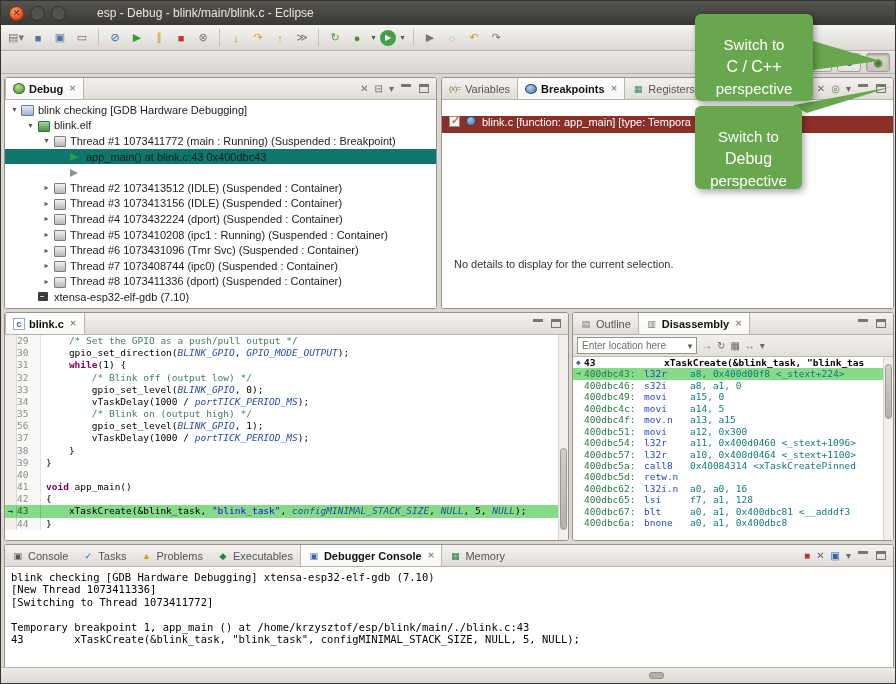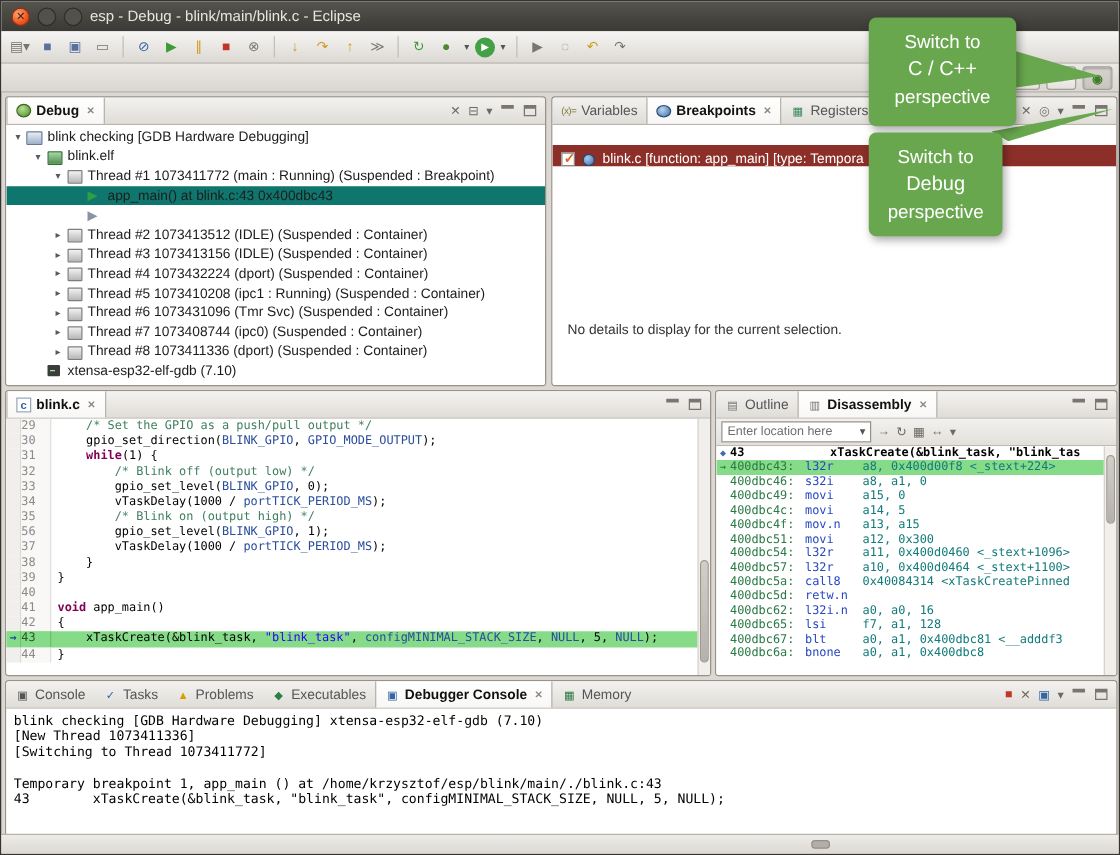--- a/index.html
+++ b/index.html
@@ -5,21 +5,21 @@
   *{margin:0;padding:0;box-sizing:border-box}
   body{font-family:"Liberation Sans",sans-serif;background:#ffffff}
   .window{position:relative;width:896px;height:684px;background:#dbd7d2;overflow:hidden;border:1px solid #35332f}
 
   
   .titlebar{position:absolute;left:0;top:0;right:0;height:24px;background:linear-gradient(#56544e,#3b3935);display:flex;align-items:center;padding:0 8px;color:#e9e5dd;font-size:12px}
   .wbtn{width:15px;height:15px;border-radius:50%;margin-right:6px;position:relative;flex:none}
   .wbtn.close{background:radial-gradient(circle at 35% 32%,#f9a873,#e95420 62%,#b33a0d);border:1px solid #8e3110}
   .wbtn.close::after{content:"✕";position:absolute;left:0;right:0;top:0;bottom:0;font-size:9px;line-height:13px;text-align:center;color:#5a1d05}
   .wbtn.dim{background:#53514b;border:1px solid #302e2a}
-  .title{margin-left:0;white-space:nowrap}
+  .title{margin-left:25px;white-space:nowrap}
 
   
   .maintoolbar{position:absolute;left:0;top:24px;right:0;height:26px;background:linear-gradient(#f6f5f3,#dcd9d4);border-bottom:1px solid #b6b2ac;display:flex;align-items:center;padding:0 5px;gap:2px}
   .tbi{height:20px;min-width:20px;padding:0 2px;display:flex;align-items:center;justify-content:center;font-size:11px;border-radius:3px;color:#666}
   .tbsep{width:1px;height:17px;background:#c2beb8;margin:0 4px;flex:none}
   .tb-muted{color:#7a766f}
   .tb-save{color:#5b6ea0}
   .tb-blue{color:#3465a4}
   .tb-green{color:#3d9b35}
   .tb-amber{color:#cf9a1d}
@@ -78,39 +78,39 @@
   .launch-config-icon::before{content:"";position:absolute;left:1px;top:2px;width:11px;height:9px;background:linear-gradient(#e8edf5,#9fb2cc);border:1px solid #67799a;border-radius:1px}
   .program-icon::before{content:"";position:absolute;left:2px;top:2px;width:10px;height:9px;background:linear-gradient(#a5d6a5,#4f8f4f);border:1px solid #2f6f2f;border-radius:1px}
   .thread-icon::before{content:"";position:absolute;left:2px;top:2px;width:10px;height:9px;background:linear-gradient(#f2f2f2,#b7b7b7);border:1px solid #7d7d7d;border-radius:1px}
   .stack-frame-current-icon::before{content:"";position:absolute;left:2px;top:3px;border-left:8px solid #2f9e44;border-top:4px solid transparent;border-bottom:4px solid transparent}
   .stack-frame-icon::before{content:"";position:absolute;left:2px;top:3px;border-left:8px solid #8a93a5;border-top:4px solid transparent;border-bottom:4px solid transparent}
   .gdb-process-icon::before{content:"";position:absolute;left:2px;top:2px;width:10px;height:9px;background:#3c3c3c;border-radius:1px}
   .gdb-process-icon::after{content:"";position:absolute;left:4px;top:6px;width:4px;height:1px;background:#9fe89f}
 
   
   .bp-body{position:absolute;left:0;top:22px;right:0;bottom:0;background:#fff}
-  .bprow{position:absolute;left:0;right:0;top:16px;height:17px;background:#8c2f28;color:#fff;display:flex;align-items:flex-end;gap:6px;padding-left:7px;font-size:11px;white-space:nowrap;overflow:hidden}
+  .bprow{position:absolute;left:0;right:0;top:16px;height:17px;background:#8c2f28;color:#fff;display:flex;align-items:flex-start;gap:6px;padding-left:7px;font-size:11px;white-space:nowrap;overflow:hidden}
   .cb{width:11px;height:11px;background:#fdfdfd;border:1px solid #8c8c8c;position:relative;flex:none}
   .cb::after{content:"✓";position:absolute;left:1px;top:-3px;color:#e2621d;font-size:11px;font-weight:bold}
   .bpr-icon{width:10px;height:10px;border-radius:50%;background:radial-gradient(circle at 36% 32%,#a9c9ea,#3d6fa8);border:1px solid #27476e;flex:none}
   .bpmsg{position:absolute;left:12px;top:158px;font-size:11px;color:#333}
 
   
   .edbody{position:absolute;left:0;top:22px;right:0;bottom:0;background:#fff;overflow:hidden;font-family:"DejaVu Sans Mono",monospace;font-size:9.5px}
   .eline{height:12.18px;line-height:12.18px;display:flex;white-space:nowrap}
   .emark{width:12px;flex:none;text-align:center;font-size:9px;color:#1559a8;background:#f1efec;border-right:1px solid #dcd9d4;font-weight:bold}
   .enum{width:24px;flex:none;text-align:left;padding-right:4px;color:#8a8a8a;background:#f9f8f6;border-right:1px solid #e2e0dc}
   .ecode{white-space:pre;padding-left:5px;color:#000}
   .eline.cur{background:#86db88}
   .eline.cur .emark,.eline.cur .enum{background:#86db88;border-right-color:#6cc06e;color:#245a24}
   .eline.cur .emark{color:#10508f}
   .c-com{color:#3f7f5f}
   .c-kw{color:#7f0055;font-weight:bold}
   .c-str{color:#2a00ff}
-  .c-mac{color:#2a4d9b;}
+  .c-mac{color:#2a4d9b;font-style:italic}
   .vsb{position:absolute;top:0;right:0;bottom:0;width:10px;background:#f1efec;border-left:1px solid #d6d3ce}
   .vsb-thumb{position:absolute;left:1px;right:1px;background:linear-gradient(#d2cfc9,#b5b1aa);border:1px solid #9c978f;border-radius:4px}
   #v-editor .vsb-thumb{top:55%;height:40%}
   #v-disasm .vsb-thumb{top:4%;height:30%}
 
   
   .dtool{position:absolute;left:0;top:22px;right:0;height:22px;background:linear-gradient(#f2f1ef,#e3e0db);border-bottom:1px solid #bdb9b3;display:flex;align-items:center;gap:5px;padding:0 4px}
   .combo{width:120px;height:17px;background:#fff;border:1px solid #979288;display:flex;align-items:center;font-size:10px;color:#6e6e6e;padding-left:4px;gap:2px}
   .combo-text{flex:1;white-space:nowrap;overflow:hidden}
   .combo-caret{width:12px;text-align:center;color:#555;flex:none}
@@ -127,21 +127,21 @@
 
   
   .clines{position:absolute;left:0;top:22px;right:0;bottom:0;background:#fff;padding:4px 0 0 6px;font-family:"DejaVu Sans Mono",monospace;font-size:10.5px;color:#000;overflow:hidden}
   .cline{height:12.4px;line-height:12.4px;white-space:pre}
 
   
   .statusbar{position:absolute;left:0;right:0;bottom:0;height:16px;background:linear-gradient(#edebe8,#dcd9d4);border-top:1px solid #b6b2ac}
   .sb-thumb{position:absolute;left:648px;bottom:4px;width:15px;height:7px;background:#b3afa8;border:1px solid #958f86;border-radius:3px}
 
   
-  .callout{position:absolute;background:#69a74e;color:#fff;text-align:center;border-radius:6px;box-shadow:2px 3px 7px rgba(0,0,0,.35);z-index:60;padding-top:9px}
+  .callout{position:absolute;background:#69a74e;color:#fff;text-align:center;border-radius:6px;box-shadow:2px 3px 7px rgba(0,0,0,.35);z-index:60;padding-top:20px}
   .callout .l1{font-size:15px;line-height:22px}
   .callout .l2{font-size:16px;line-height:22px;font-weight:normal}
   .c1{left:694px;top:13px;width:118px;height:87px}
   .c2{left:694px;top:105px;width:107px;height:83px}
   .tail{position:absolute;background:#69a74e;z-index:59}
   .t1{left:805px;top:38px;width:74px;height:32px;clip-path:polygon(0 0,100% 68%,0 100%)}
   .t2{left:792px;top:86px;width:98px;height:26px;clip-path:polygon(0 70%,100% 0,14% 100%)}
 </style>
 </head>
 <body>

